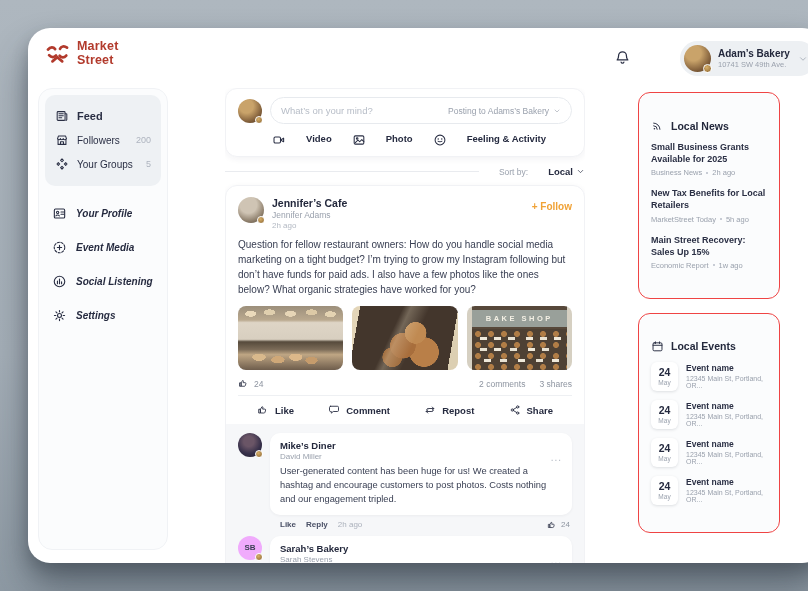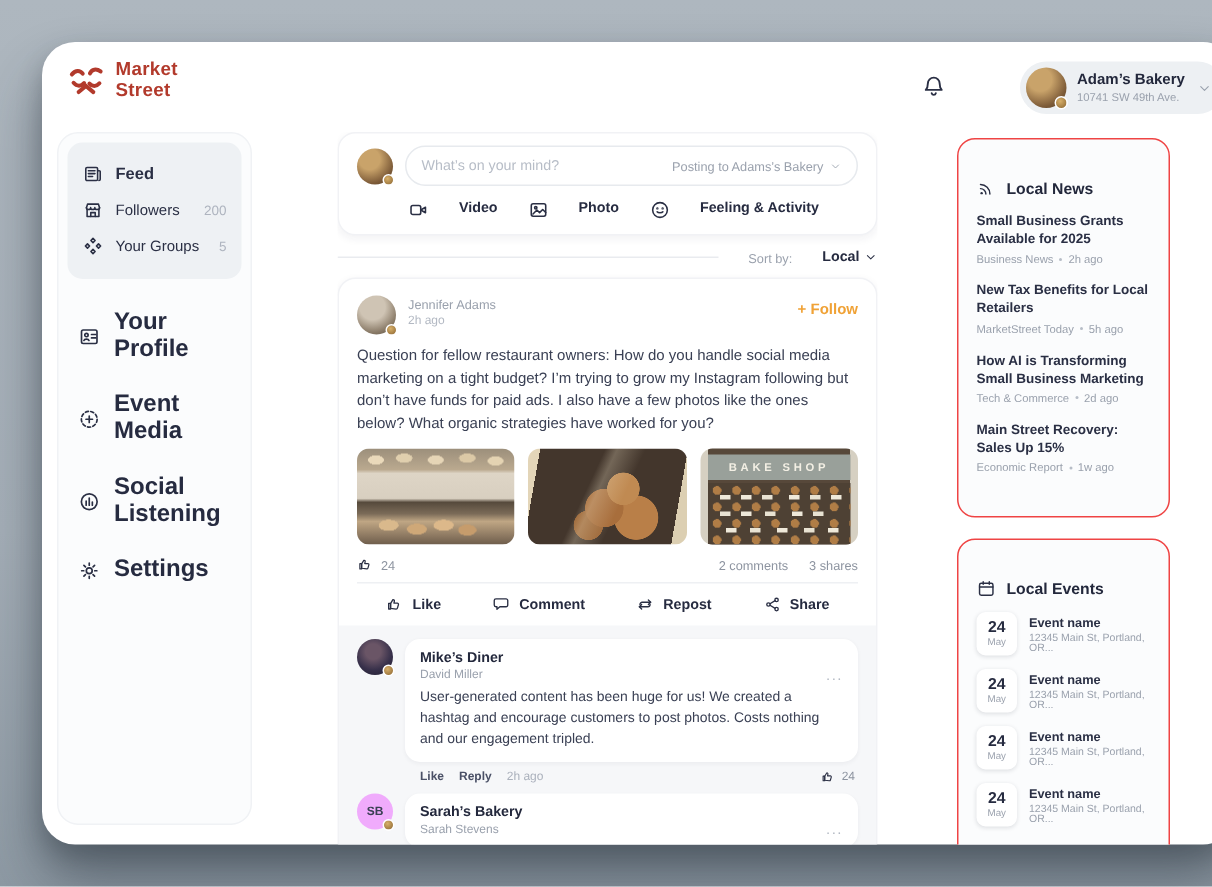--- a/index.html
+++ b/index.html
@@ -49,21 +49,21 @@
     position:absolute; left:10px; top:60px; width:130px; height:462px;
     background:#fbfcfd; border:1px solid #f0f2f5; border-radius:14px;
   }
   .side-stats { margin:6px; background:#eef1f4; border-radius:10px; padding:9px 10px 10px; }
   .stat-row { display:flex; align-items:center; gap:8px; padding:5px 0; cursor:pointer; }
   .stat-row .lbl { font-size:10px; color:#2a2f44; flex:1; }
   .stat-row.active .lbl { font-size:11px; font-weight:bold; }
   .stat-row .cnt { font-size:9px; color:#aeb4bf; }
   .side-nav { padding:14px 13px; display:flex; flex-direction:column; gap:19px; }
   .nav-item { display:flex; align-items:center; gap:9px; cursor:pointer; }
-  .nav-item .lbl { font-size:16px; font-weight:bold; color:#262b40; }
+  .nav-item .lbl { font-size:10px; font-weight:bold; color:#262b40;font-style:italic; }
 
   
   .feedcol { position:absolute; left:197px; top:60px; width:360px; height:475px; overflow:hidden; }
   .card { background:#fff; border:1px solid #f1f2f5; border-radius:12px; box-shadow:0 2px 6px rgba(30,40,60,.06); }
 
   .composer { padding:8px 12px 9px; }
   .comp-row1 { display:flex; align-items:center; gap:8px; }
   .fake-input {
     flex:1; height:27px; border:1px solid #e7eaee; border-radius:14px;
     display:flex; align-items:center; padding:0 10px; gap:6px; cursor:text;
@@ -363,20 +363,21 @@
       </span>
     </div>
 
     <article class="card post">
       <div class="post-inner">
         <div class="post-head">
           <span class="avatar av-jenn" style="width:26px;height:26px;">
               <span class="av-badge" style="width:8px;height:8px;"></span>
             </span>
           <span class="ph-names">
+            <div class="ph-biz">Jennifer’s Cafe</div>
             <div class="ph-auth">Jennifer Adams</div>
             <div class="ph-time">2h ago</div>
           </span>
           <span class="follow-btn">+ Follow</span>
         </div>
 
         <p class="post-body">Question for fellow restaurant owners: How do you handle social media marketing on a tight budget? I’m trying to grow my Instagram following but don’t have funds for paid ads. I also have a few photos like the ones below? What organic strategies have worked for you?</p>
 
         <div class="photos">
           <div class="photo photo1"></div>
@@ -528,28 +529,20 @@
           </div>
       </div>
       <div class="news-item">
         <div class="news-hl">New Tax Benefits for Local Retailers</div>
         <div class="news-meta">
             <span>MarketStreet Today</span>
             <span class="dot"></span>
             <span>5h ago</span>
           </div>
       </div>
-      <div class="news-item">
-        <div class="news-hl">How AI is Transforming Small Business Marketing</div>
-        <div class="news-meta">
-            <span>Tech &amp; Commerce</span>
-            <span class="dot"></span>
-            <span>2d ago</span>
-          </div>
-      </div>
       <div class="news-item" style="margin-bottom:2px;">
         <div class="news-hl">Main Street Recovery: Sales Up 15%</div>
         <div class="news-meta">
             <span>Economic Report</span>
             <span class="dot"></span>
             <span>1w ago</span>
           </div>
       </div>
     </div>
 

